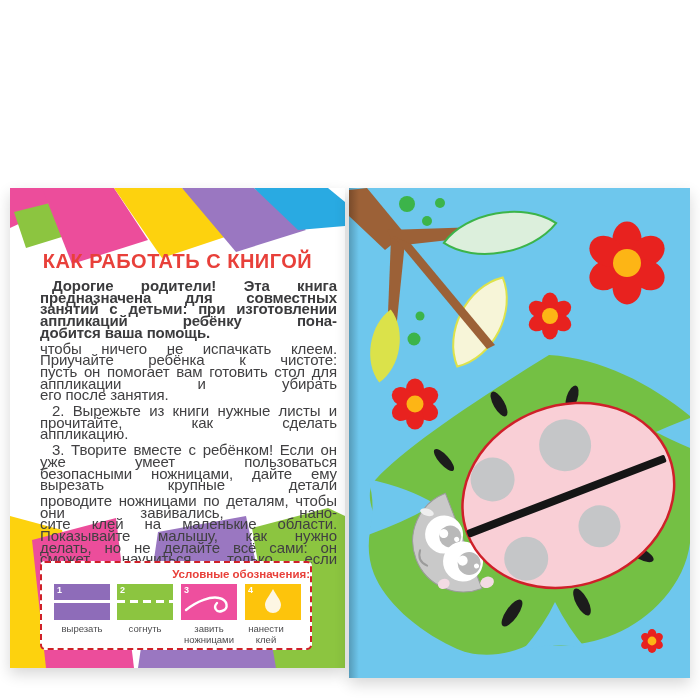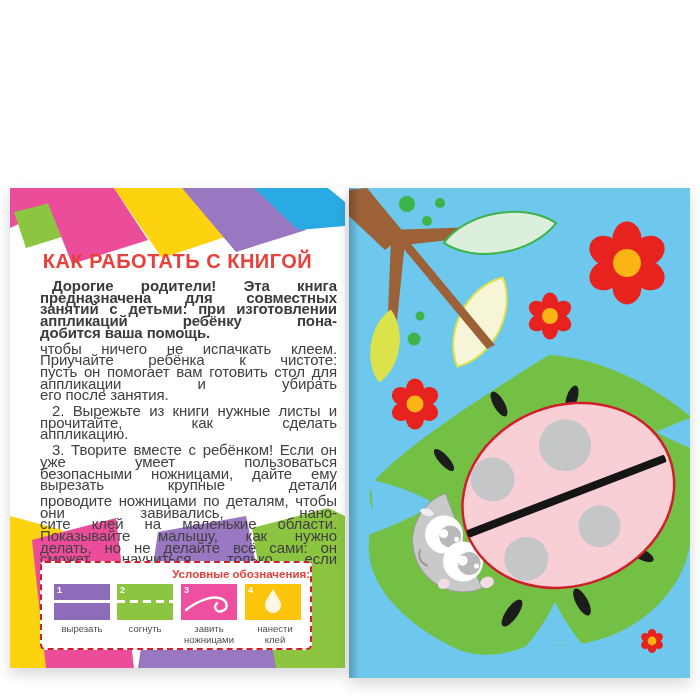--- a/index.html
+++ b/index.html
@@ -114,21 +114,21 @@
         <div class="leg-sq" style="left: 203px; background: rgb(253, 196, 12);">
           <span class="leg-num">4</span>
           <svg width="56" height="36" viewBox="0 0 56 36">
             <path d="M 28,5 C 31,11 36,16 36,21 A 8,8 0 1 1 20,21 C 20,16 25,11 28,5 Z" fill="#fdf6e3"></path>
           </svg>
         </div>
 
         <div class="leg-label" style="left:8px;width:64px">вырезать</div>
         <div class="leg-label" style="left:71px;width:64px">согнуть</div>
         <div class="leg-label" style="left:138px;width:58px">завить ножницами</div>
-        <div class="leg-label" style="left:204px;width:58px">нанести клей</div>
+        <div class="leg-label" style="left:195px;width:58px">нанести клей</div>
       </div>
     </div>
 
     <div class="page-right">
       <svg width="341" height="490" viewBox="0 0 341 490">
         <rect x="0" y="0" width="341" height="490" fill="#6ec7ed"></rect>
 
         <g fill="#9c6137">
           <polygon points="0,2 18,0 56,46 36,62 0,28"></polygon>
           <polygon points="38,42 162,38 164,45 46,58"></polygon>

